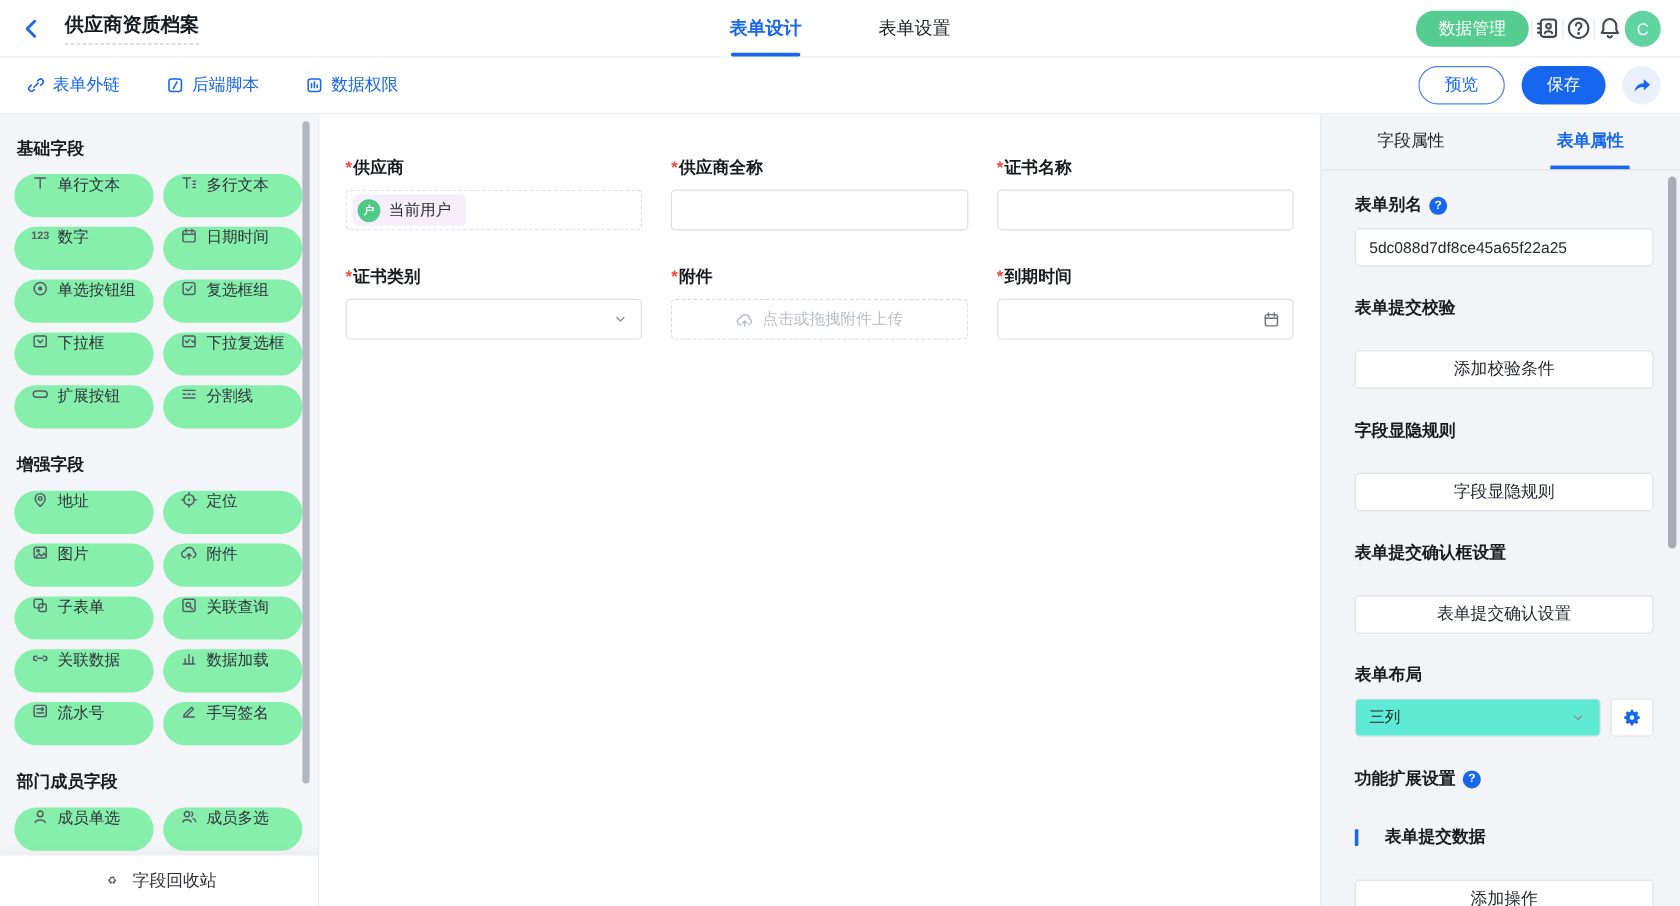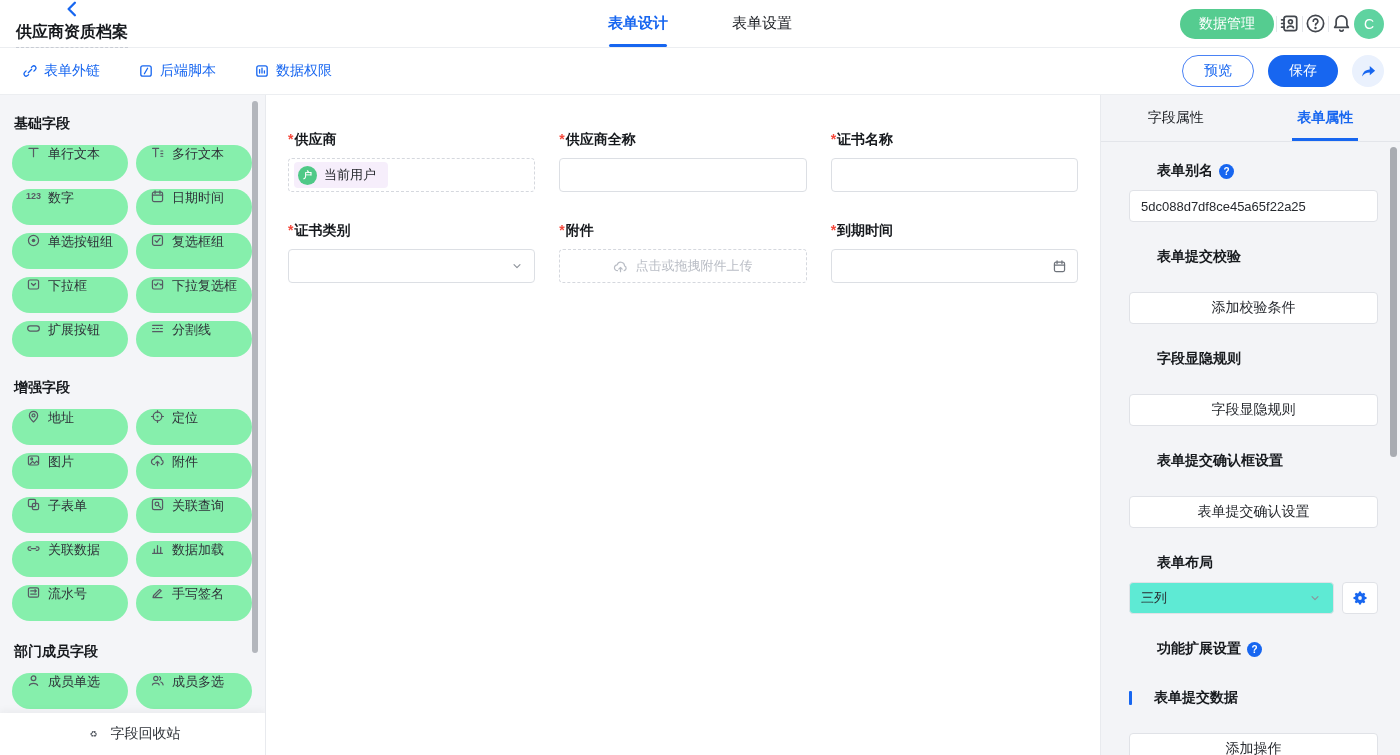--- a/index.html
+++ b/index.html
@@ -3,21 +3,21 @@
 <meta charset="utf-8">
 <style>
   * { margin:0; padding:0; box-sizing:border-box; }
   html,body { width:1400px; height:755px; overflow:hidden; }
   body { font-family:"Liberation Sans","DejaVu Sans",sans-serif; background:#fff; color:#1b1e23; }
   svg { display:block; }
   .app { display:flex; flex-direction:column; height:755px; }
 
   
   .header { height:48px; background:#fff; border-bottom:1px solid #eceef1; display:flex; align-items:center; padding:0 16px; position:relative; flex:none; }
-  .h-left { display:flex; align-items:center; gap:3px;flex-direction:column; }
+  .h-left { display:flex; align-items:center; gap:18px; }
   .back-btn { width:20px; height:20px; color:var(--accent); cursor:pointer; }
   .page-title { font-size:16px; font-weight:700; color:#16191d; padding-bottom:4px; border-bottom:1px dashed #c8ccd4; }
   .h-tabs { position:absolute; left:50%; transform:translateX(-50%); top:0; height:100%; display:flex; gap:64px; }
   .h-tab { display:flex; align-items:center; font-size:15px; color:#1b1e23; position:relative; cursor:pointer; }
   .h-tab.active { color:var(--accent); font-weight:600; }
   .h-tab.active::after { content:""; position:absolute; left:50%; transform:translateX(-50%); bottom:0; width:58px; height:3px; border-radius:2px; background:var(--accent); }
   .h-right { margin-left:auto; display:flex; align-items:center; gap:2px; }
   .btn-green { height:30px; padding:0 19px; border-radius:15px; background:var(--green); color:#fff; font-size:14px; display:flex; align-items:center; border:none; cursor:pointer; }
   .vdiv { width:1px; height:16px; background:#e4e6ea; }
   .hicon { width:21px; height:21px; color:#42464d; cursor:pointer; }
@@ -64,21 +64,21 @@
   .tag { height:26px; background:#f6eefb; border-radius:4px; display:flex; align-items:center; gap:7px; padding:0 12px 0 4px; font-size:13px; color:#26292e; }
   .tag-avatar { width:19px; height:19px; border-radius:50%; background:#4fc987; color:#fff; font-size:10px; display:flex; align-items:center; justify-content:center; flex:none; }
 
   
   .panel { width:300px; flex:none; background:#f3f4f7; border-left:1px solid #e8eaee; position:relative; overflow:hidden; }
   .p-tabs { height:47px; border-bottom:1px solid #e3e5ea; display:flex; }
   .p-tab { flex:1; display:flex; align-items:center; justify-content:center; font-size:14px; color:#1b1e23; position:relative; cursor:pointer; }
   .p-tab.active { color:var(--accent); font-weight:600; }
   .p-tab.active::after { content:""; position:absolute; left:50%; transform:translateX(-50%); bottom:0; width:66px; height:3px; background:var(--accent); }
   .p-content { padding:0 22px 0 28px; }
-  .p-title { margin-top:26px; font-size:14px; font-weight:700; color:#16191d; display:flex; align-items:center; gap:6px;margin-left:28px; }
+  .p-title { margin-top:26px; font-size:14px; font-weight:700; color:#16191d; display:flex; align-items:center; gap:6px; }
   .p-title.first { margin-top:20px; }
   .help-badge { width:15px; height:15px; border-radius:50%; background:var(--accent); color:#fff; font-size:10px; font-weight:700; display:flex; align-items:center; justify-content:center; cursor:pointer; }
   .p-input { margin-top:10px; height:32px; background:#fff; border:1px solid #e0e2e7; border-radius:4px; display:flex; align-items:center; padding:0 11px; font-size:13px; color:#26292e; cursor:text; }
   .p-btn { margin-top:26px; height:32px; background:#fff; border:1px solid #e0e2e7; border-radius:4px; display:flex; align-items:center; justify-content:center; font-size:14px; color:#26292e; cursor:pointer; }
   .layout-row { margin-top:10px; display:flex; gap:8px; }
   .layout-select { flex:1; height:32px; background:#5eead4; border:1px solid #e0e2e7; border-radius:4px; display:flex; align-items:center; padding:0 11px; font-size:13px; color:#26292e; cursor:pointer; }
   .gear-btn { width:36px; height:32px; background:#fff; border:1px solid #e0e2e7; border-radius:4px; display:flex; align-items:center; justify-content:center; color:var(--accent); cursor:pointer; flex:none; }
   .gear-btn svg { width:16px; height:16px; }
   .sub-head { margin-top:31px; display:flex; align-items:center; gap:22px; font-size:14px; font-weight:700; color:#16191d; }
   .sub-bar { width:3px; height:14px; background:var(--accent); border-radius:1px; flex:none; }

